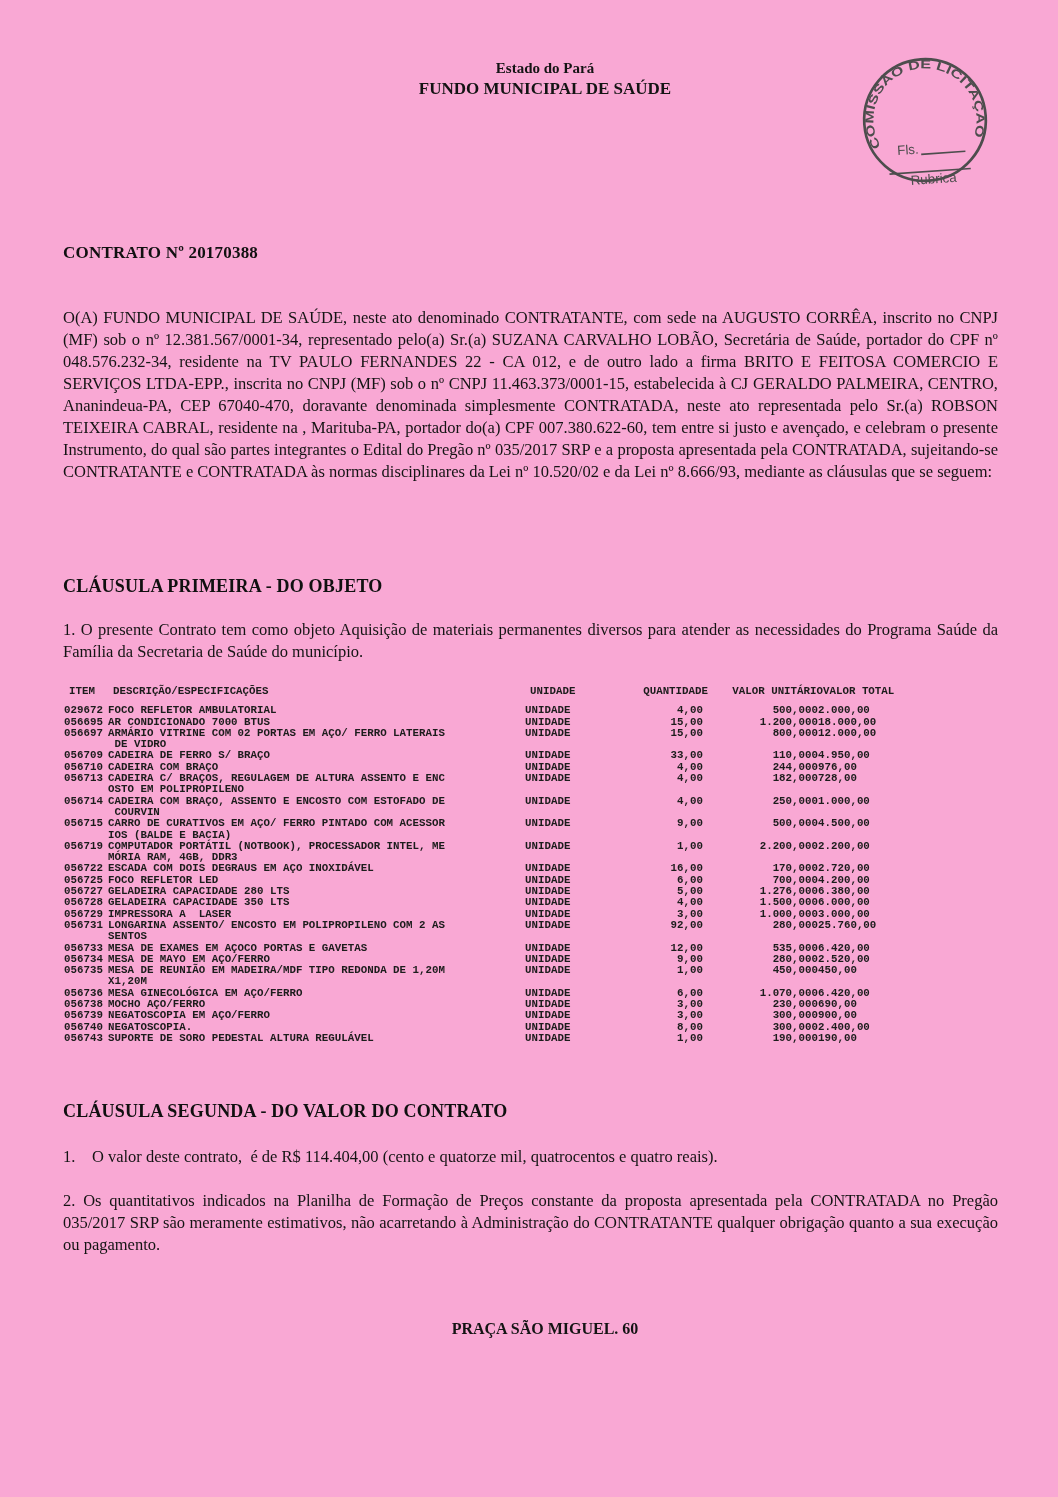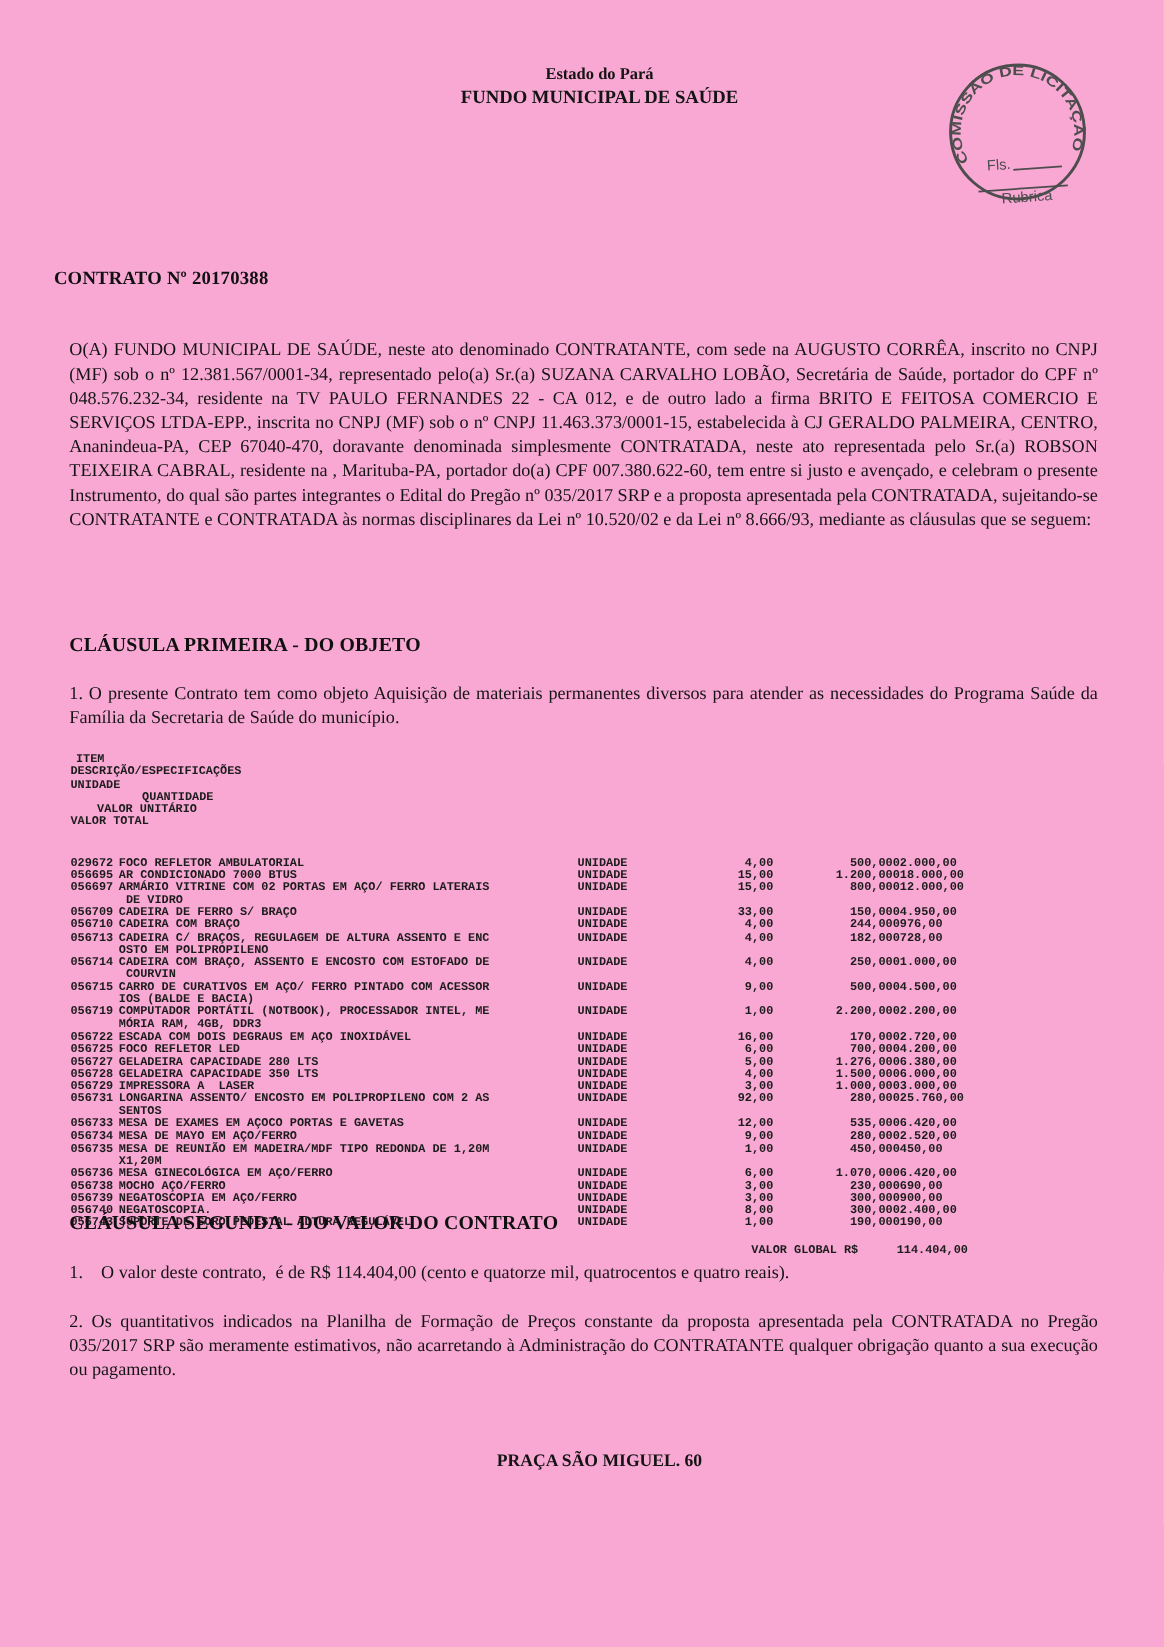--- a/index.html
+++ b/index.html
@@ -20,21 +20,21 @@
   }
   .letterhead .l1{font-size:15px;line-height:20px;}
   .letterhead .l2{font-size:19px;line-height:24px;}
   .letterhead .l3{font-size:17px;line-height:22px;}
 
   
   .stamp{position:absolute;left:858px;top:53px;width:134px;height:134px;transform:rotate(-4deg);}
   .stamp svg{width:100%;height:100%;}
 
   .contract-no{
-    position:absolute;left:49px;top:243px;
+    position:absolute;left:63px;top:243px;
     font-size:17px;font-weight:bold;letter-spacing:.2px;
   }
   .para{
     position:absolute;left:63px;width:935px;
     font-size:16.5px;line-height:22px;text-align:justify;color:#141414;
   }
   .intro{top:307px;}
   .clause-title{
     position:absolute;left:63px;
     font-size:18px;font-weight:bold;letter-spacing:.2px;color:#101010;
@@ -45,21 +45,21 @@
   .c2-item1{top:1146px;white-space:pre-wrap;text-align:left;}
   .c2-item2{top:1190px;}
 
   
   .doc-table{
     position:absolute;left:64px;top:686px;width:816px;
     font-family:"Liberation Mono","DejaVu Sans Mono",monospace;
     font-weight:bold;font-size:10.8px;line-height:11.3px;color:#1c1c1c;
   }
   .trow{display:flex;align-items:flex-start;}
-  .thead{margin-bottom:26px;flex-direction:column;}
+  .thead{margin-bottom:8px;}
   .c-item{width:44px;flex:none;}
   .c-desc{width:417px;flex:none;white-space:pre-wrap;}
   .c-unit{width:48px;flex:none;}
   .c-qty{width:130px;flex:none;text-align:right;}
   .c-vu{width:115px;flex:none;text-align:right;}
   .c-vt{width:112px;flex:none;text-align:left;}
   .thead .c-item{padding-left:5px;}
   .global-line{display:flex;margin-top:13px;}
   .global-spacer{width:619px;flex:none;}
   .global-value{flex:1;text-align:right;}
@@ -136,21 +136,21 @@
     <span class="c-qty">15,00</span>
     <span class="c-vu">800,000</span>
     <span class="c-vt">12.000,00</span>
   </div>
 
   <div class="trow">
     <span class="c-item">056709</span>
     <span class="c-desc">CADEIRA DE FERRO S/ BRAÇO</span>
     <span class="c-unit">UNIDADE</span>
     <span class="c-qty">33,00</span>
-    <span class="c-vu">150,000</span>
+    <span class="c-vu">110,000</span>
     <span class="c-vt">4.950,00</span>
   </div>
 
   <div class="trow">
     <span class="c-item">056710</span>
     <span class="c-desc">CADEIRA COM BRAÇO</span>
     <span class="c-unit">UNIDADE</span>
     <span class="c-qty">4,00</span>
     <span class="c-vu">244,000</span>
     <span class="c-vt">976,00</span>
@@ -317,25 +317,20 @@
 
   <div class="trow">
     <span class="c-item">056743</span>
     <span class="c-desc">SUPORTE DE SORO PEDESTAL ALTURA REGULÁVEL</span>
     <span class="c-unit">UNIDADE</span>
     <span class="c-qty">1,00</span>
     <span class="c-vu">190,000</span>
     <span class="c-vt">190,00</span>
   </div>
 </div>
-    <div class="global-line">
-      <span class="global-spacer"></span>
-      <span class="global-label">VALOR GLOBAL R$</span>
-      <span class="global-value">114.404,00</span>
-    </div>
   </div>
 
   <div class="clause-title c2-title">CLÁUSULA SEGUNDA - DO VALOR DO CONTRATO</div>
   <div class="para c2-item1">1.    O valor deste contrato,  é de R$ 114.404,00 (cento e quatorze mil, quatrocentos e quatro reais).</div>
   <div class="para c2-item2">2. Os quantitativos indicados na Planilha de Formação de Preços constante da proposta apresentada pela CONTRATADA no Pregão 035/2017 SRP são meramente estimativos, não acarretando à Administração do CONTRATANTE qualquer obrigação quanto a sua execução ou pagamento.</div>
 
   <div class="footer-line">PRAÇA SÃO MIGUEL. 60</div>
 
 </div>
 

